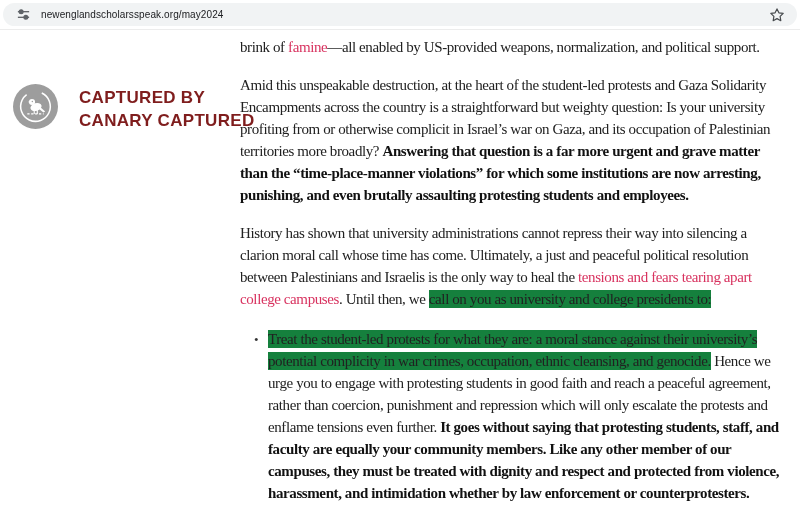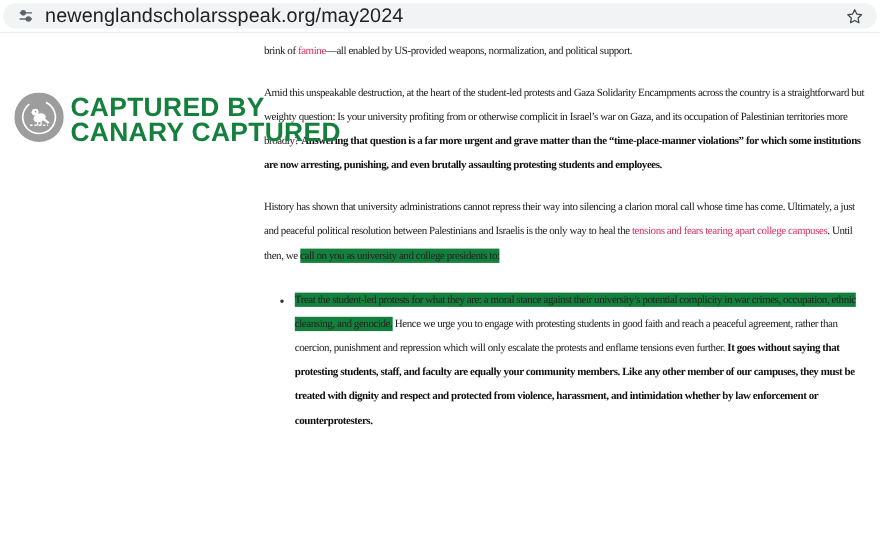--- a/index.html
+++ b/index.html
@@ -2,30 +2,30 @@
 <html><head>
 <meta charset="utf-8">
 <style>
   html,body{margin:0;padding:0;width:800px;height:509px;overflow:hidden;background:#fff;}
   body{font-family:"Liberation Sans",sans-serif;position:relative;}
 
   
   .browser-bar{position:relative;height:29px;background:#fff;border-bottom:1px solid #ececec;}
   .omnibox{position:absolute;left:3px;right:3px;top:3px;height:23px;background:#f1f3f4;
            border-radius:13px;display:flex;align-items:center;padding:0 10px;box-sizing:border-box;}
-  .omnibox .url{font-size:18px;color:#202124;margin-left:8px;flex:1;letter-spacing:.1px;}
+  .omnibox .url{font-size:10px;color:#202124;margin-left:8px;flex:1;letter-spacing:.1px;}
   .icon-btn{display:flex;align-items:center;justify-content:center;width:20px;height:20px;cursor:pointer;}
 
   
   .watermark{position:absolute;left:13px;top:84px;display:flex;align-items:center;}
-  .wm-text{margin-left:6px;font-weight:bold;font-size:24px;line-height:23px;color:#15803d;letter-spacing:.3px;}
+  .wm-text{margin-left:21px;font-weight:bold;font-size:17px;line-height:23px;color:#7f1d1d;letter-spacing:.3px;}
 
   
   .article{margin-left:240px;width:546px;padding-top:6px;
-           font-family:"Liberation Serif",serif;font-size:10px;line-height:22px;
+           font-family:"Liberation Serif",serif;font-size:15px;line-height:22px;
            letter-spacing:-0.4px;color:#212121;}
   .article p{margin:0 0 16px 0;}
   .article ul{margin:18px 0 0 0;padding:0 0 0 28px;list-style:none;}
   .article li{position:relative;margin-top:12px;}
   .article li::before{content:"•";position:absolute;left:-14px;top:1px;font-size:13px;color:#333;}
   .b{font-weight:bold;color:#111;}
   .link{color:#d8325f;text-decoration:none;cursor:pointer;}
   .hl{background:#15803d;padding:1px 0;}
 </style>
 </head>

